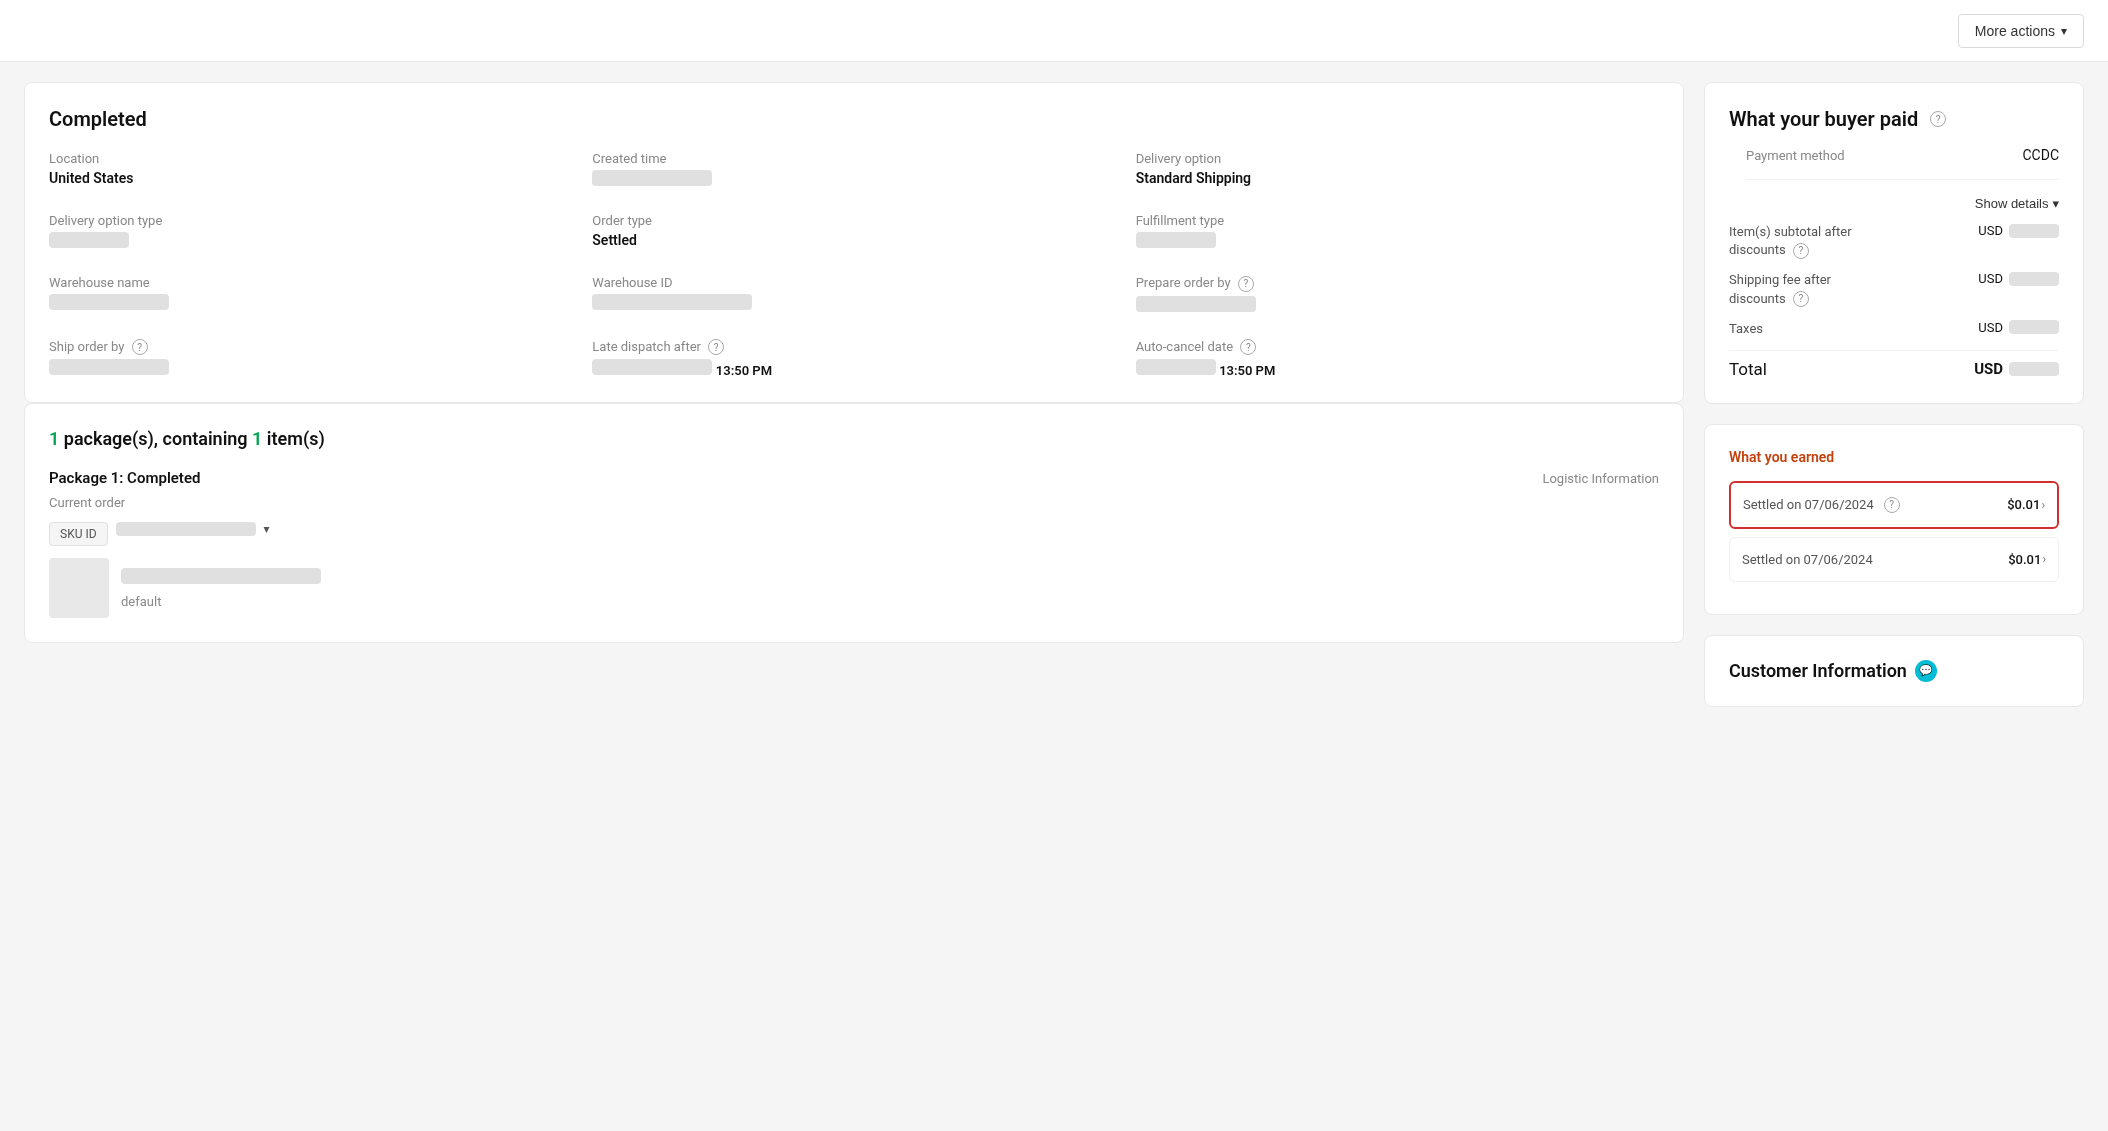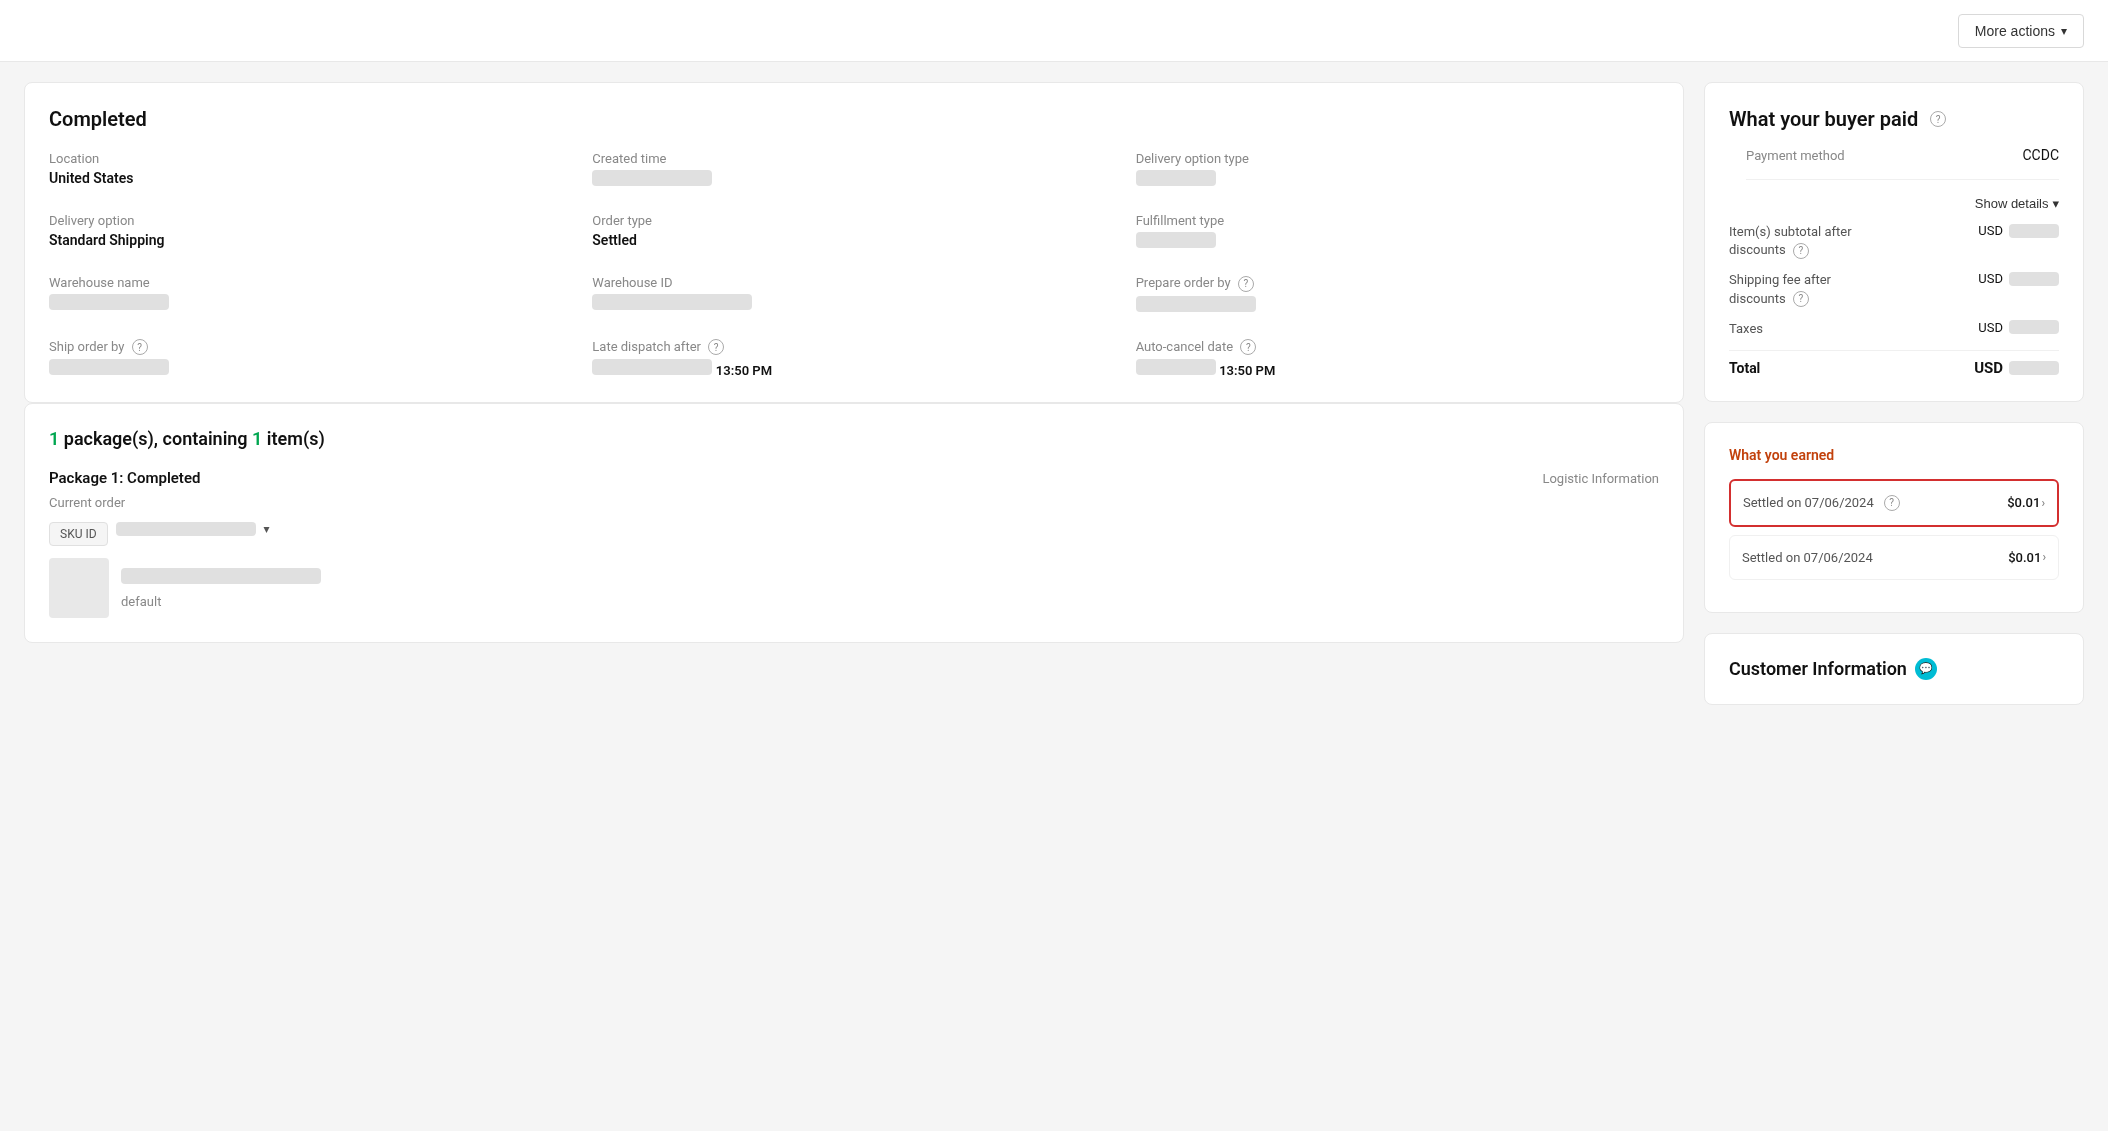--- a/index.html
+++ b/index.html
@@ -200,22 +200,22 @@
     .total-row {
       display: flex;
       justify-content: space-between;
       align-items: center;
       margin-top: 8px;
       padding-top: 8px;
       border-top: 1px solid #f0f0f0;
     }
 
     .total-label {
-      font-size: 14px;
-      font-weight: 700;
+      font-size: 17px;
+      font-weight: 400;
       color: #111;
     }
 
     .total-value {
       font-size: 15px;
       font-weight: 700;
       color: #111;
       display: flex;
       align-items: center;
       gap: 6px;
@@ -402,27 +402,27 @@
           <div class="field-label">Location</div>
           <div class="field-value">United States</div>
         </div>
 
         <div>
           <div class="field-label">Created time</div>
           <div class="field-value"><span class="field-value-blurred"></span></div>
         </div>
 
         <div>
+          <div class="field-label">Delivery option</div>
+          <div class="field-value">Standard Shipping</div>
+        </div>
+
+        <div>
           <div class="field-label">Delivery option type</div>
           <div class="field-value"><span class="field-value-blurred-sm"></span></div>
-        </div>
-
-        <div>
-          <div class="field-label">Delivery option</div>
-          <div class="field-value">Standard Shipping</div>
         </div>
 
         <div>
           <div class="field-label">Order type</div>
           <div class="field-value">Settled</div>
         </div>
 
         <div>
           <div class="field-label">Fulfillment type</div>
           <div class="field-value"><span class="field-value-blurred-sm"></span></div>

